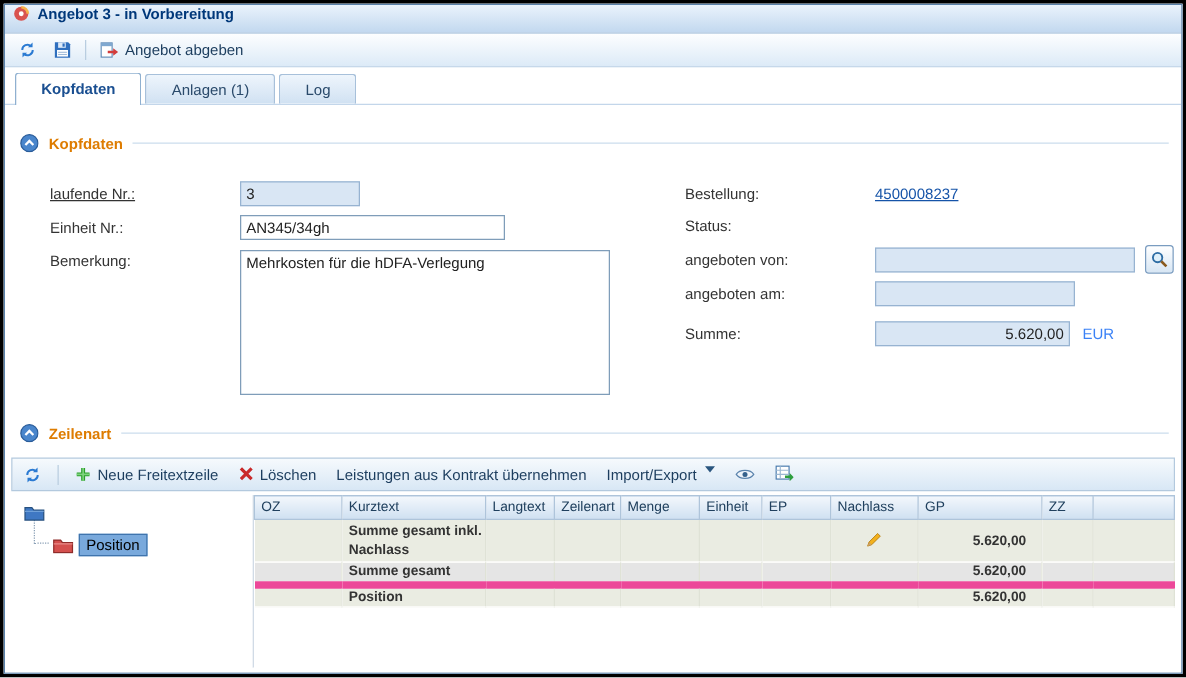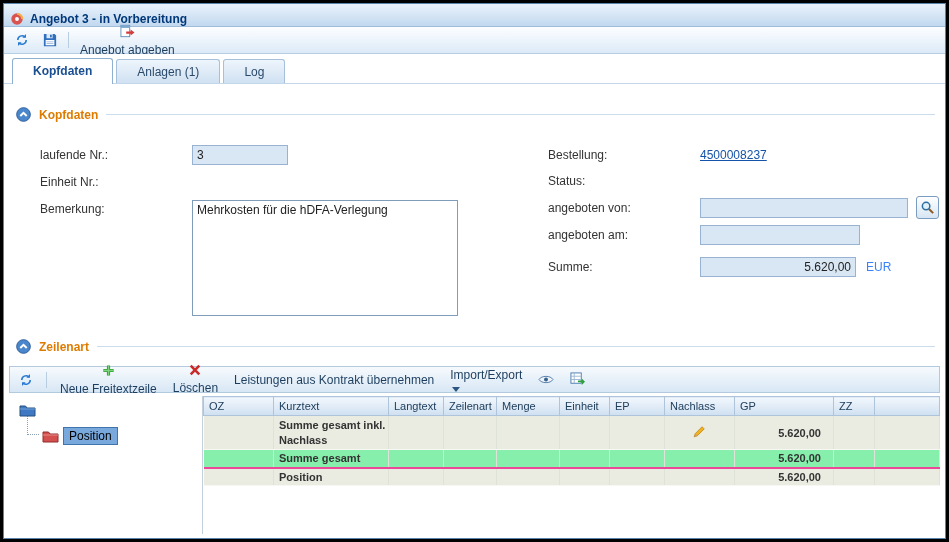--- a/index.html
+++ b/index.html
@@ -22,37 +22,37 @@
     display: flex; flex-direction: column;
     overflow: hidden;
     background: #fff;
   }
 
   
   .titlebar {
     height: 23px; flex: 0 0 23px;
     background: linear-gradient(#eaf3fc, #c2d8ef);
     border-bottom: 1px solid #9fbcd9;
-    display: flex; align-items: flex-end; gap: 6px;
+    display: flex; align-items: flex-start; gap: 6px;
     padding: 0 6px;
   }
   .titlebar .title { font-weight: bold; color: #00387a; font-size: 12px; }
 
   
   .main-toolbar {
     height: 27px; flex: 0 0 27px;
     background: linear-gradient(#fdfeff, #dceaf7);
     border-bottom: 1px solid #b7cde3;
     display: flex; align-items: center; gap: 8px;
     padding: 0 8px;
   }
   button.tbtn {
     background: none; border: none; font: inherit; color: #1c3d5e;
     display: flex; gap: 5px;
-    padding: 2px 3px; cursor: pointer; flex-direction: column;
+    padding: 2px 3px; cursor: pointer;
   }
   .vsep { width: 1px; height: 16px; background: #b9cde0; }
 
   
   .tabbar {
     height: 30px; flex: 0 0 30px;
     background: #fff;
     display: flex; align-items: flex-end; gap: 3px;
     padding: 4px 8px 0;
     border-bottom: 1px solid #c3d6ea;
@@ -151,21 +151,21 @@
     padding: 3px 5px; color: #20405e; height: 16px;
     overflow: hidden; white-space: nowrap;
   }
   .grid-table td {
     padding: 1px 5px;
     border-right: 1px solid #dfe2d6;
     overflow: hidden; white-space: nowrap;
     vertical-align: middle;
   }
   tr.sum-a td { background: #eaece2; border-bottom: 1px solid #f7f8f4; }
-  tr.sum-b td { background: #86efac; border-bottom: 2px solid #ec4899; margin-top: 20px; }
+  tr.sum-b td { background: #e5e5e5; border-bottom: 6px solid #ec4899; margin-top: 20px; }
   tr.row-tall td { height: 34px; }
   tr.row-short td { height: 18px; }
   tr.sel-row td {
     background: linear-gradient(#fccf86, #f6aa41);
     border-right: 1px solid #e2a248;
     height: 24px;
   }
   td.gp-cell { text-align: right; padding-right: 12px; }
   .bold { font-weight: bold; color: #333; }
   .cell-input {
@@ -242,27 +242,28 @@
         <button class="collapse-btn">
           <svg width="15" height="15" viewBox="0 0 16 16">
             <circle cx="8" cy="8" r="7.3" fill="#4a86cc" stroke="#2a5c99"></circle>
             <path d="M4.6 9.6 8 6.2l3.4 3.4" fill="none" stroke="#fff" stroke-width="2"></path>
           </svg>
         </button>
         <span class="section-title">Kopfdaten</span>
         <span class="section-rule"></span>
       </div>
 
-      <span class="flabel" style="left:36px; top:64px;">laufende Nr.:</span>
+      <span class="flabel" style="left:36px; top:64px;text-decoration:underline;">laufende Nr.:</span>
       <input class="rinput" style="left: 188px; top: 61px; width: 96px;" readonly="" value="3">
 
       <span class="flabel" style="left:36px; top:91px;">Einheit Nr.:</span>
+      <input class="winput" style="left: 188px; top: 88px; width: 212px;" value="AN345/34gh">
 
       <span class="flabel" style="left:36px; top:118px;">Bemerkung:</span>
-      <textarea class="warea" style="left: 188px; top: 116px; width: 266px; height: 116px;">Mehrkosten für die hDFA-Verlegung</textarea>
+      <textarea class="warea" style="left: 188px; top: 116px; width: 296px; height: 116px;">Mehrkosten für die hDFA-Verlegung</textarea>
 
       <span class="flabel" style="left:544px; top:64px;">Bestellung:</span>
       <a class="po-link" style="left:696px; top:64px;">4500008237</a>
 
       <span class="flabel" style="left:544px; top:90px;">Status:</span>
 
       <span class="flabel" style="left:544px; top:117px;">angeboten von:</span>
       <input class="rinput" style="left: 696px; top: 114px; width: 208px;" readonly="" value="">
       <button class="search-btn" style="left:912px; top:112px;">
         <span style="line-height:0;">

